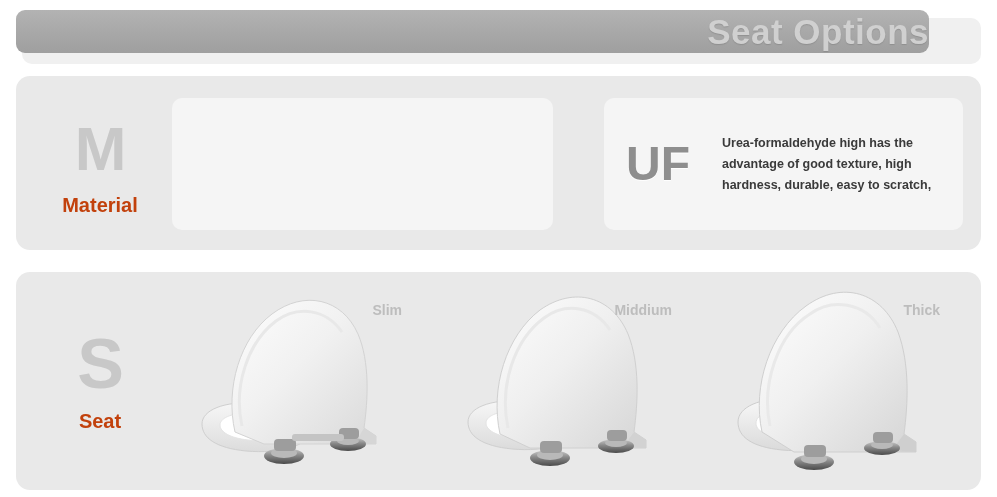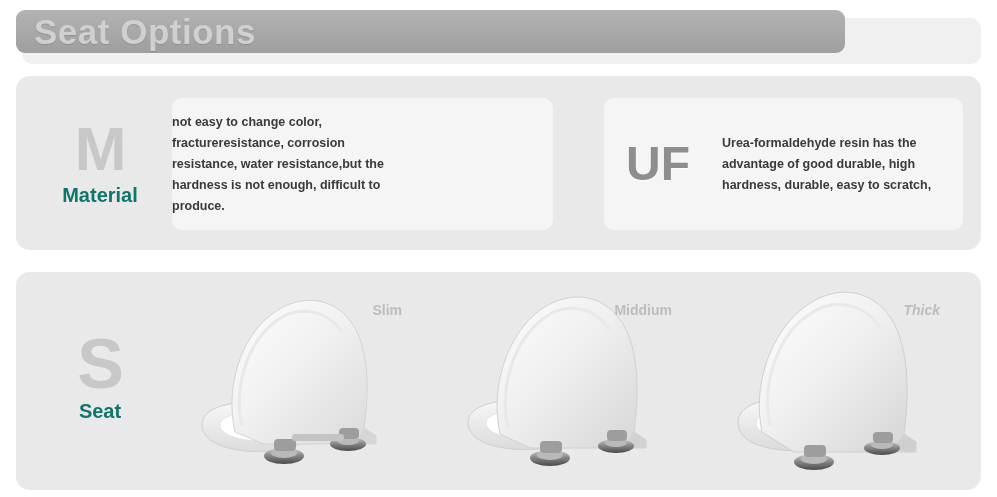--- a/index.html
+++ b/index.html
@@ -16,25 +16,26 @@
   .title-shadow {
     position: absolute;
     left: 22px; top: 18px;
     width: 959px; height: 46px;
     background: #f0f0f0;
     border-radius: 10px;
   }
   .title-bar {
     position: absolute;
     left: 16px; top: 10px;
-    width: 829px; height: 43px;
+    width: 913px; height: 43px;
     background: linear-gradient(180deg, #b3b3b3 0%, #a8a8a8 52%, #9f9f9f 100%);
     border-radius: 9px;
     display: flex;
     align-items: center;
+    justify-content: flex-end;
   }
   .title-text {
     font-size: 35px;
     font-weight: bold;
     color: #d0d0d0;
     letter-spacing: 0.5px;
     margin-left: 18px;
     line-height: 43px;
     text-shadow: 0 1px 1px rgba(120,120,120,0.45);
     white-space: nowrap;
@@ -61,23 +62,23 @@
     font-size: 62px;
     font-weight: bold;
     color: #c8c8c8;
     line-height: 62px;
     letter-spacing: -1px;
   }
   .big-letter.s-letter { font-size: 70px; line-height: 64px; }
   .block-label {
     font-size: 20px;
     font-weight: bold;
-    color: #0f766e;
+    color: #c2410c;
     line-height: 26px;
-    margin-top: 2px;
+    margin-top: 12px;
   }
 
   
   .mat-card {
     position: absolute;
     top: 98px;
     height: 132px;
     background: #f5f5f5;
     border-radius: 10px;
     display: flex;
@@ -111,21 +112,21 @@
 
   
   .seat-item {
     position: absolute;
     top: 276px;
     width: 230px;
     height: 214px;
   }
   .seat-item.slim   { left: 180px; }
   .seat-item.middium{ left: 450px; }
-  .seat-item.thick  { left: 718px; font-style: italic; }
+  .seat-item.thick  { left: 718px; }
 
   .seat-label {
     position: absolute;
     right: 8px;
     top: 26px;
     font-size: 14px;
     font-weight: bold;
     color: #bdbdbd;
     z-index: 5;
     white-space: nowrap;
@@ -143,26 +144,25 @@
   </div>
 
   <div class="panel panel-material"></div>
 
   <div class="letter-block material">
     <div class="big-letter">M</div>
     <div class="block-label">Material</div>
   </div>
 
   <div class="mat-card pp">
-    <div class="mat-desc">not easy to change color, fractureresistance, corrosion resistance, water resistance,but the hardness is not enough, difficult to produce.</div>
   </div>
 
   <div class="mat-card uf">
     <div class="mat-abbr">UF</div>
-    <div class="mat-desc">Urea-formaldehyde resin has the advantage of good durable, high hardness, durable, easy to scratch,</div>
+    <div class="mat-desc">Urea-formaldehyde high has the advantage of good texture, high hardness, durable, easy to scratch,</div>
   </div>
 
   <div class="panel panel-style"></div>
 
   <div class="letter-block style">
     <div class="big-letter s-letter">S</div>
     <div class="block-label">Seat</div>
   </div>
 
   <div class="seat-item slim">

